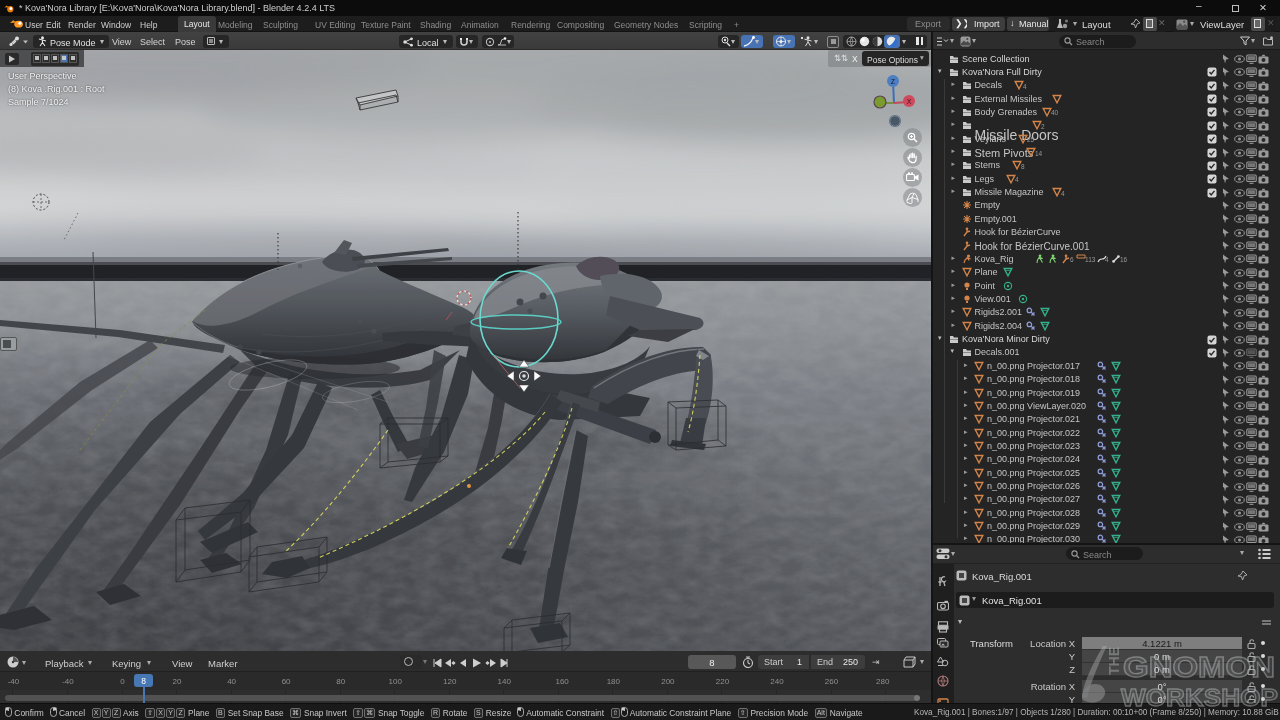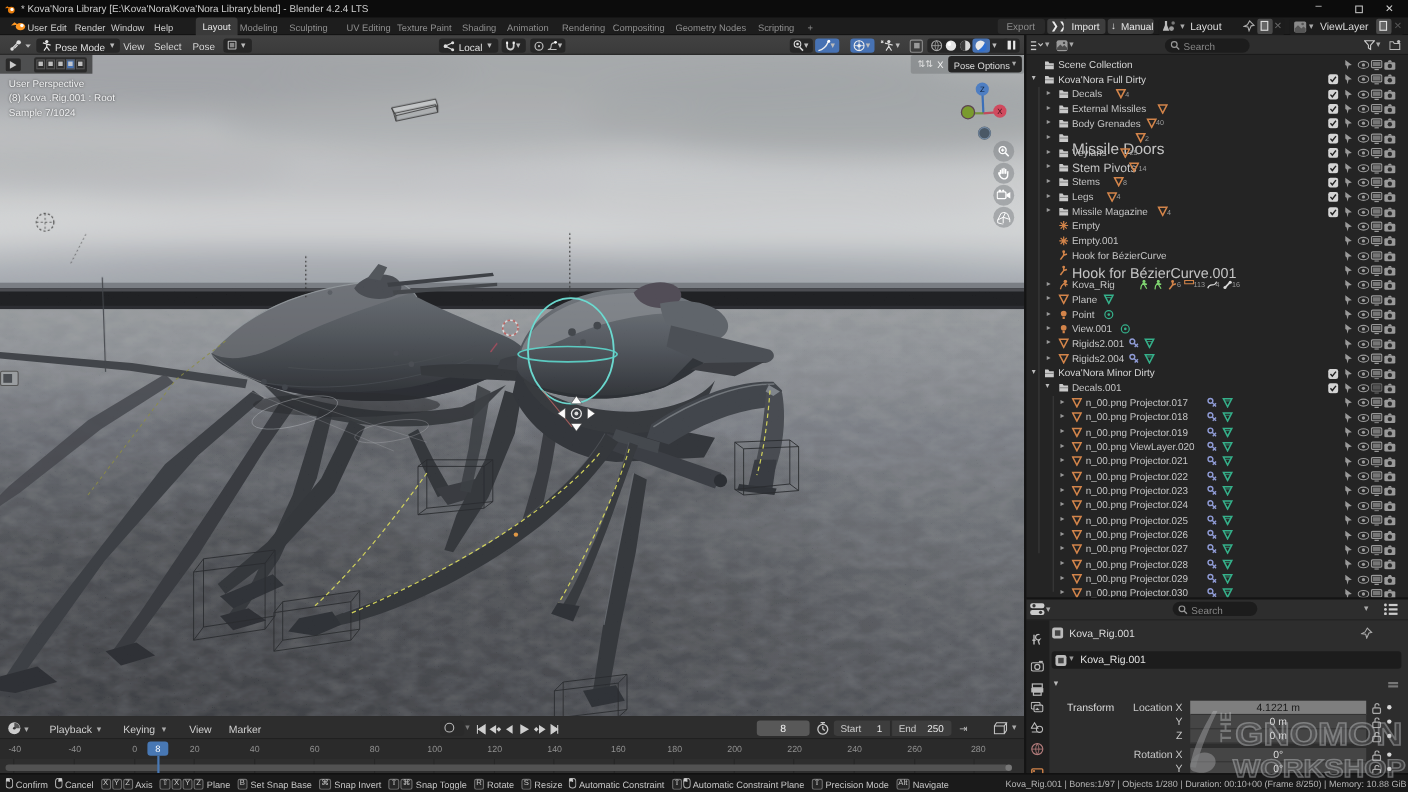--- a/index.html
+++ b/index.html
@@ -941,21 +941,21 @@
     </svg>
     <svg class="abs" style="left:1258px;top:227.68px" width="11" height="10" viewBox="0 0 11 10">
       <rect x="0.5" y="2.5" width="10" height="7" rx="1.2" fill="#9a9a9a"></rect>
       <path d="M3.5,2.5 L4.5,0.8 L6.5,0.8 L7.5,2.5 Z" fill="#9a9a9a"></path>
       <circle cx="5.5" cy="6" r="2" fill="#2a2a2a"></circle>
     </svg>
     <svg class="abs" style="left:961.5px;top:240.54px" width="10" height="10" viewBox="0 0 10 10">
       <path d="M2,9 L5,5 L5,2 M5,5 L8,4" stroke="#d2844a" stroke-width="1.4" fill="none"></path>
       <circle cx="5" cy="1.8" r="1.3" fill="#d2844a"></circle>
     </svg>
-    <div class="abs tx" style="left:974.5px;top:240.54px;font-size:13px;color:#c5c5c5">Hook for BézierCurve.001</div>
+    <div class="abs tx" style="left:974.5px;top:240.54px;font-size:10px;color:#c5c5c5">Hook for BézierCurve.001</div>
     <svg class="abs" style="left:1221px;top:241.04px" width="10" height="10" viewBox="0 0 10 10">
       <path d="M2,0.5 L8,5 L5,5.5 L4,9.5 L3.2,5.8 L2,5 Z" fill="#9a9a9a"></path>
     </svg>
     <svg class="abs" style="left:1234px;top:241.04px" width="11" height="10" viewBox="0 0 11 10">
       <ellipse cx="5.5" cy="5" rx="4.8" ry="3.2" fill="none" stroke="#9a9a9a" stroke-width="1"></ellipse>
       <circle cx="5.5" cy="5" r="1.5" fill="#9a9a9a"></circle>
     </svg>
     <svg class="abs" style="left:1246px;top:241.04px" width="11" height="10" viewBox="0 0 11 10">
       <rect x="0.8" y="1" width="9.4" height="6.5" rx="1" fill="none" stroke="#9a9a9a" stroke-width="1.1"></rect>
       <rect x="2" y="2.2" width="7" height="4" fill="#9a9a9a" opacity=".7"></rect>
@@ -1821,21 +1821,21 @@
     <div class="abs tx rnum" style="left:603.3599999999999px;width:20px;text-align:center">180</div>
     <div class="abs" style="left:612.3599999999999px;top:690px;width:1px;height:13px;background:#262626"></div>
     <div class="abs tx rnum" style="left:657.9px;width:20px;text-align:center">200</div>
     <div class="abs" style="left:666.9px;top:690px;width:1px;height:13px;background:#262626"></div>
     <div class="abs tx rnum" style="left:712.4399999999999px;width:20px;text-align:center">220</div>
     <div class="abs" style="left:721.4399999999999px;top:690px;width:1px;height:13px;background:#262626"></div>
     <div class="abs tx rnum" style="left:766.98px;width:20px;text-align:center">240</div>
     <div class="abs" style="left:775.98px;top:690px;width:1px;height:13px;background:#262626"></div>
     <div class="abs tx rnum" style="left:821.52px;width:20px;text-align:center">260</div>
     <div class="abs" style="left:830.52px;top:690px;width:1px;height:13px;background:#262626"></div>
-    <div class="abs tx rnum" style="left:876.06px;width:20px;text-align:right">280</div>
+    <div class="abs tx rnum" style="left:876.06px;width:20px;text-align:left">280</div>
     <div class="abs" style="left:885.06px;top:690px;width:1px;height:13px;background:#262626"></div>
     <div class="abs" style="left:5px;top:695px;width:912px;height:6px;background:#525252;border-radius:3px"></div>
     <div class="abs" style="left:914px;top:695px;width:6px;height:6px;border-radius:50%;background:#777"></div>
     <div class="abs" style="left:143px;top:687px;width:1.5px;height:16px;background:#4878b4"></div>
     <div class="abs" style="left:134px;top:673.5px;width:19px;height:13.5px;background:#4878b4;border-radius:3px"></div>
     <div class="abs tx" style="left:134px;top:676px;width:19px;text-align:center;font-size:8.5px;color:#fff">8</div>
 <div class="abs" id="statusbar"></div>
     <div class="abs tx" style="left:5px;top:706.5px;width:905px;overflow:hidden;font-size:8.4px"><span class="sbit"><svg width="7" height="10" viewBox="0 0 7 10" style="vertical-align:-1px">
           <rect x="0.5" y="0.5" width="6" height="9" rx="3" fill="none" stroke="#aaa"></rect>
           <line x1="3.5" y1="0.5" x2="3.5" y2="4" stroke="#aaa"></line>

